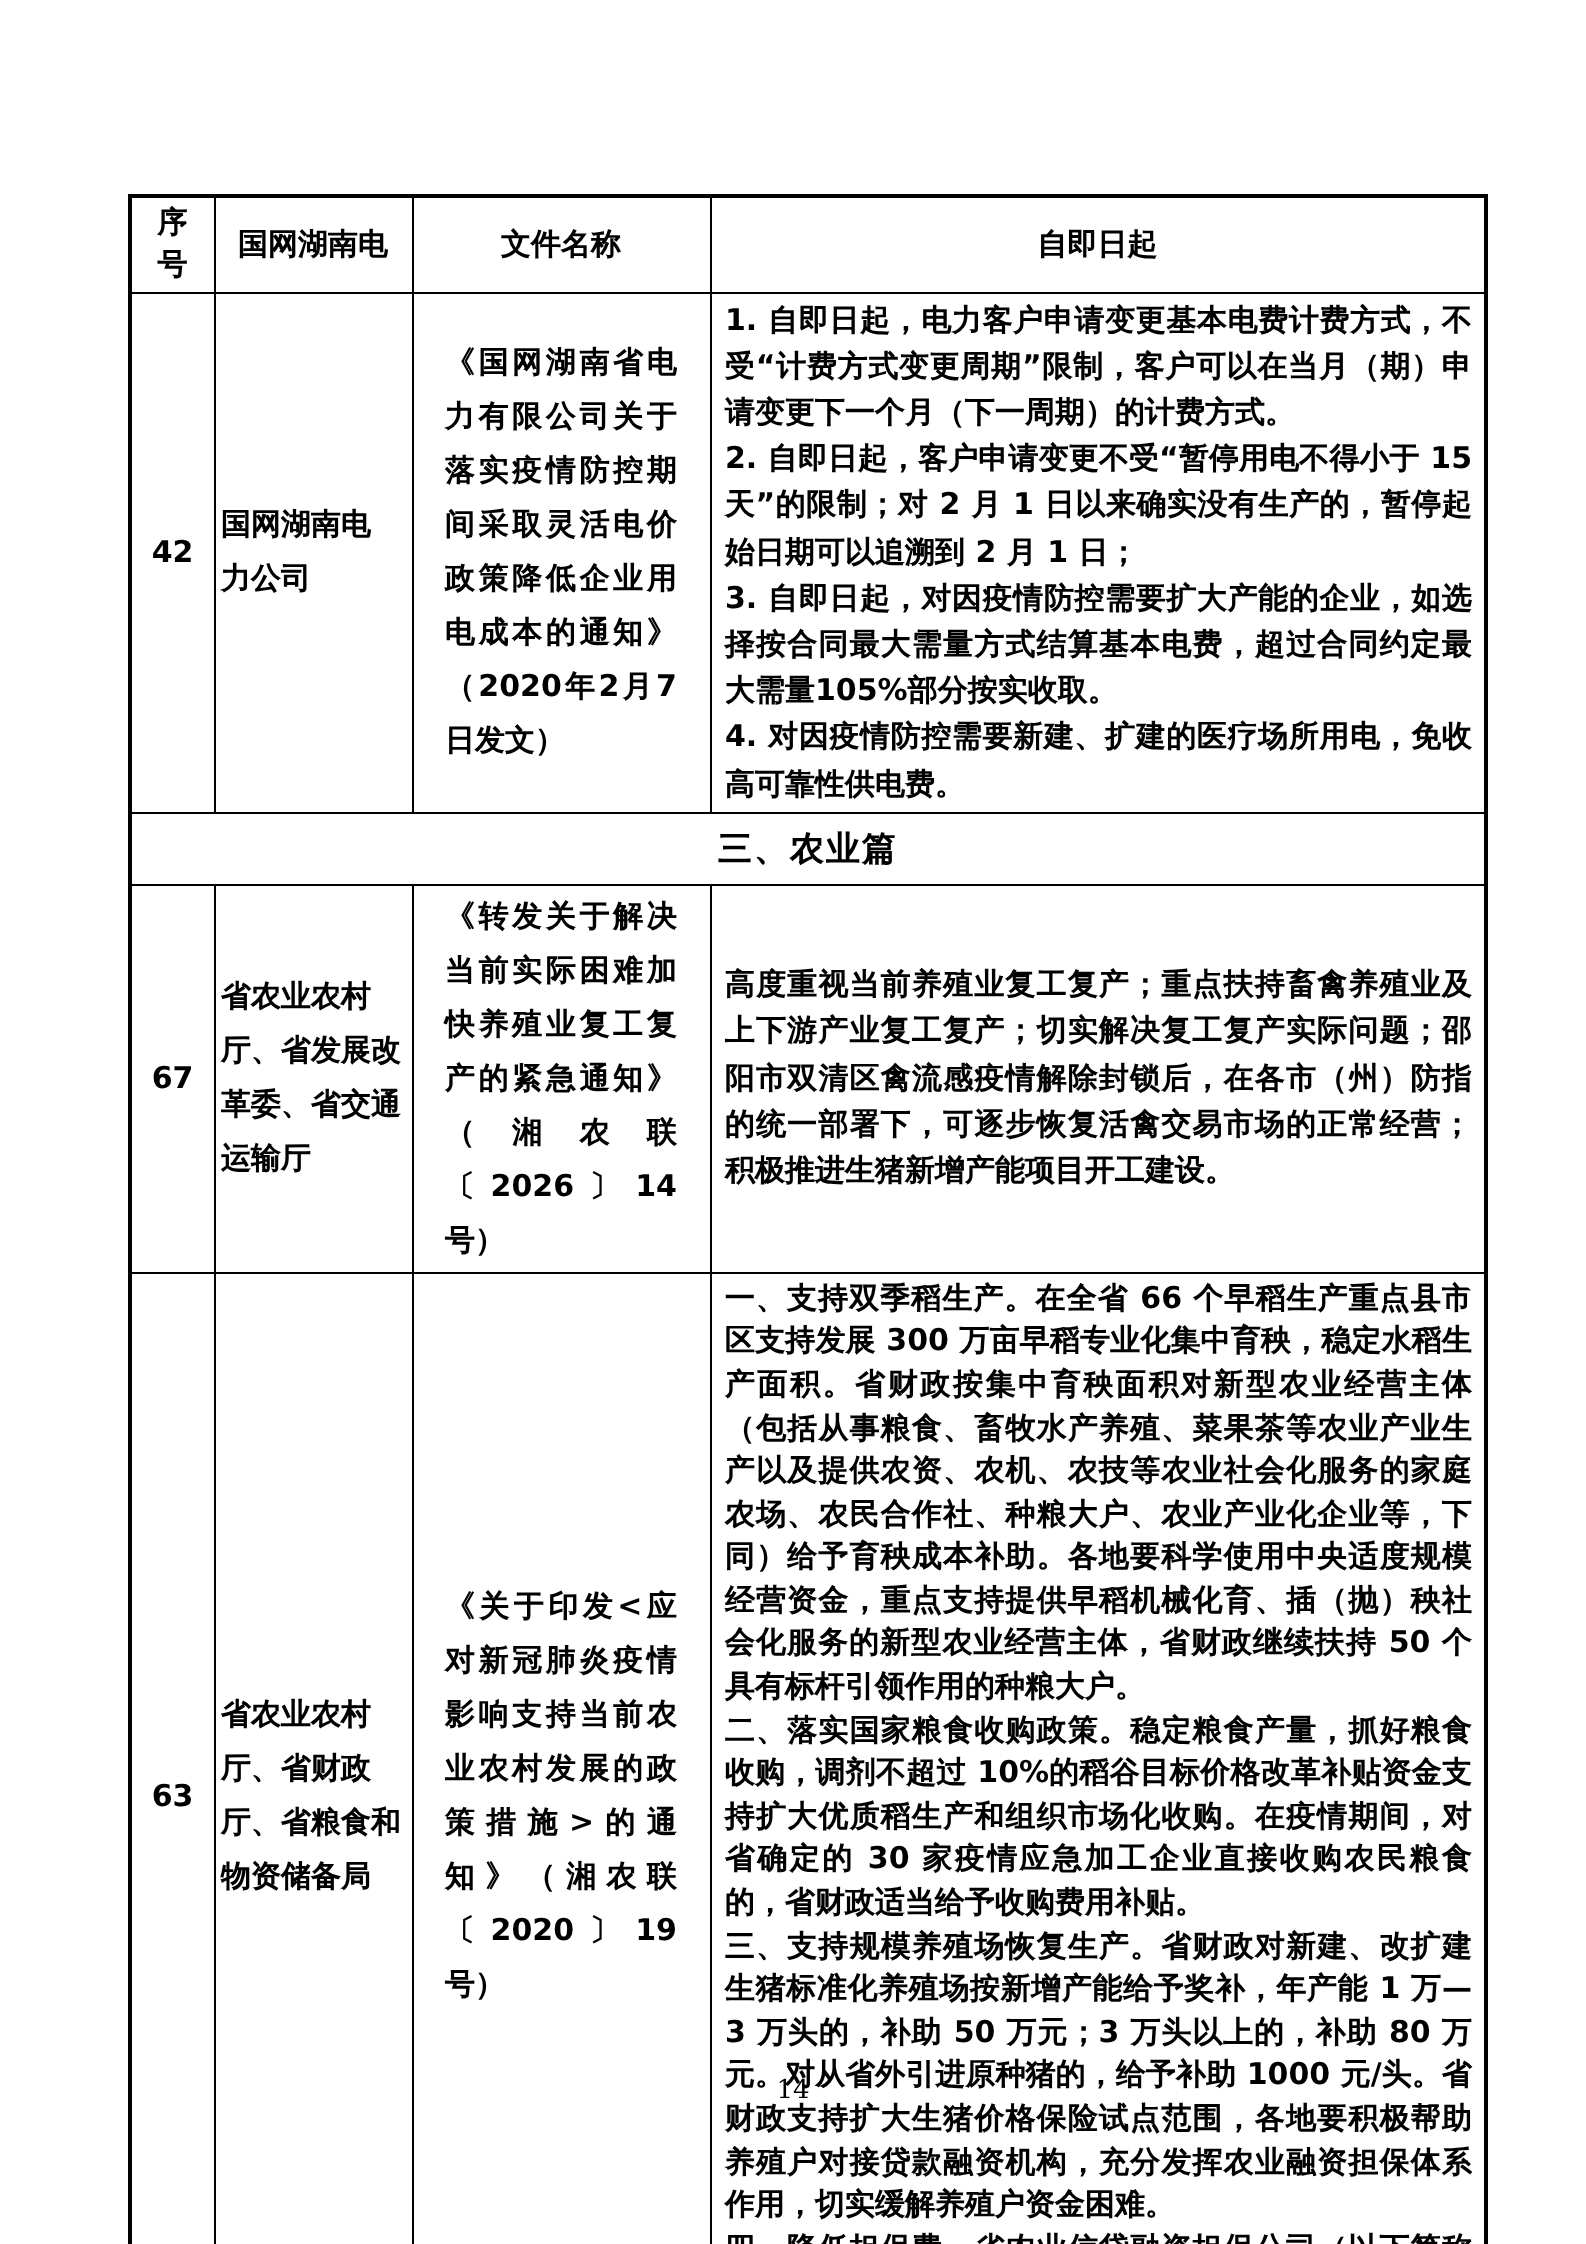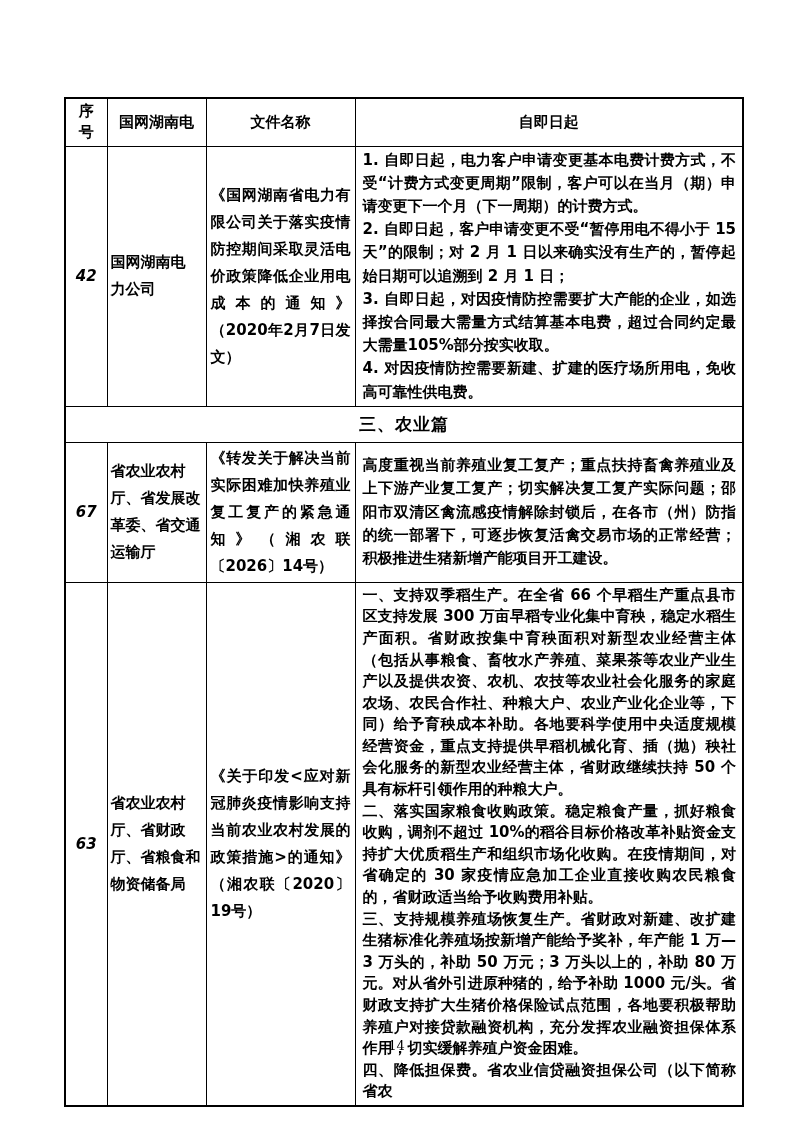--- a/index.html
+++ b/index.html
@@ -42,34 +42,33 @@
   .section-row { height: 36px; font-family: Liberation Serif, serif; }
   .section-row td {
     text-align: center;
     vertical-align: middle;
     font-size: 17px;
     letter-spacing: 1px;
   }
   .cell-no {
     text-align: center;
     vertical-align: middle;
-    font-style: italic;
   }
   .cell-org {
     text-align: left;
     vertical-align: middle;
     white-space: pre-line;
     line-height: 27px;
     padding: 2px 3px;
   }
   .cell-title {
     text-align: justify;
     vertical-align: middle;
     line-height: 27px;
-    padding: 2px 4px;
+    padding: 2px 16px;
   }
   .cell-content {
     text-align: justify;
     vertical-align: middle;
     white-space: pre-line;
     line-height: 23.2px;
     padding: 2px 6px 2px 7px;
   }
   .row-44 .cell-content { line-height: 21.6px; border-radius: 26px; }
   .page-number {

